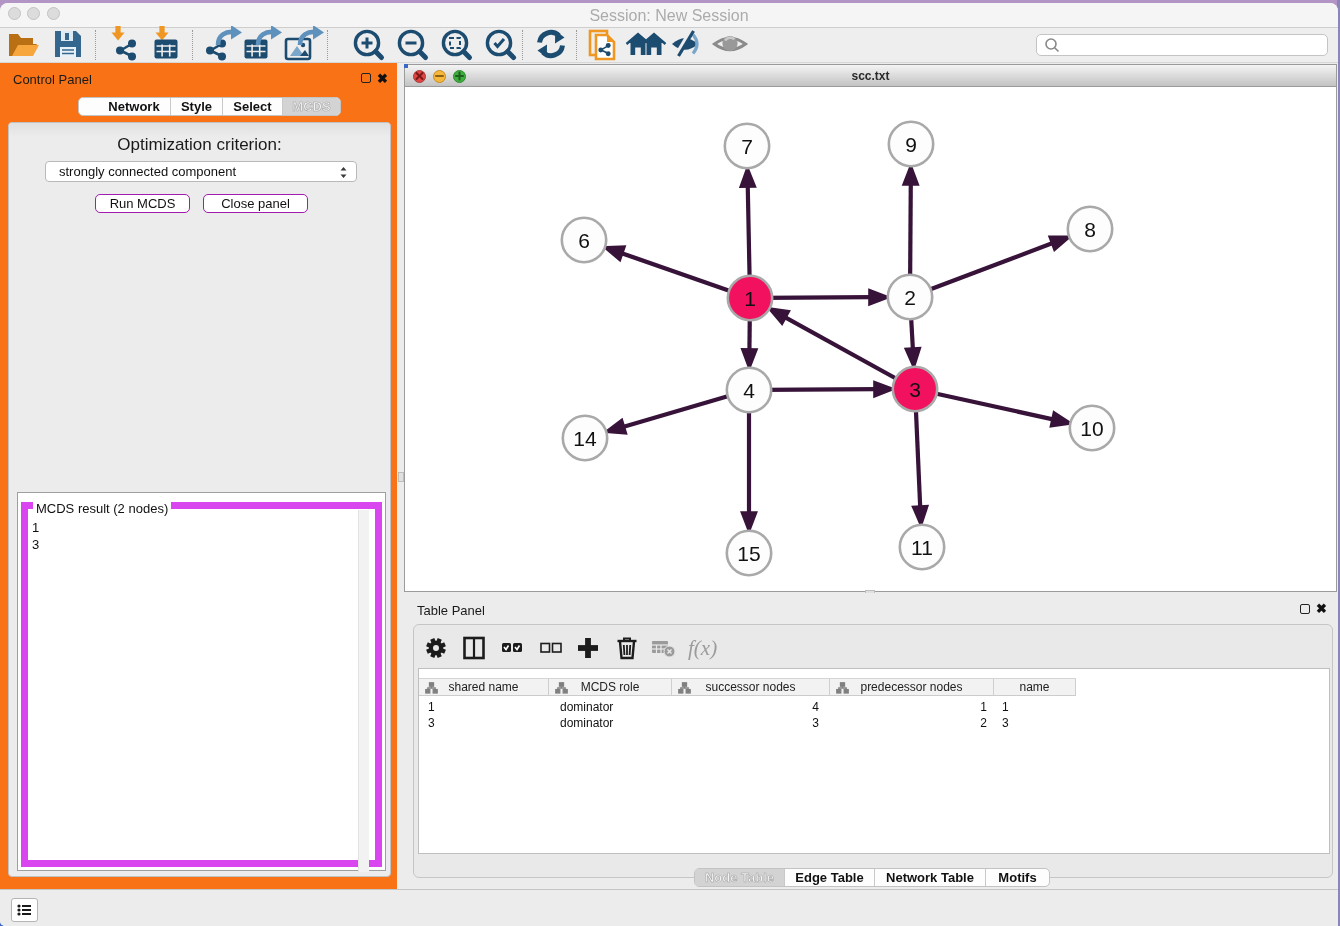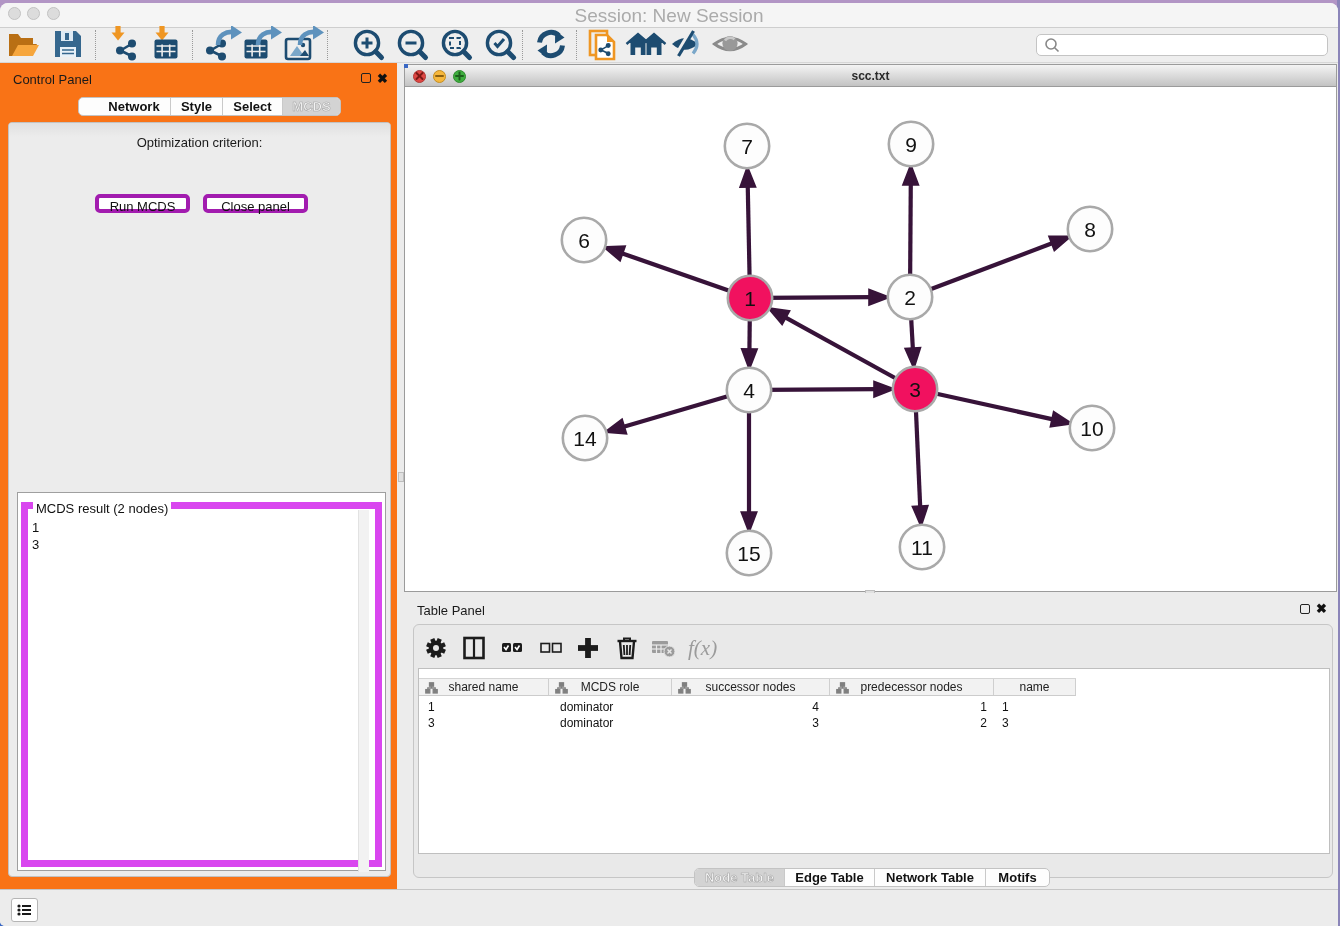--- a/index.html
+++ b/index.html
@@ -5,44 +5,44 @@
 * { margin:0; padding:0; box-sizing:border-box; }
 html,body { width:1340px; height:926px; overflow:hidden; }
 body { background:#b295c5; font-family:"Liberation Sans", sans-serif; position:relative; }
 #rightstrip { position:absolute; right:0; top:0; width:3px; height:926px; background:#8b85b9; }
 #win { position:absolute; left:0; top:3px; width:1338px; height:923px; background:#ececec;
   border-radius:8px 8px 0 5px; overflow:hidden; }
 
 #titlebar { position:absolute; left:0; top:0; width:100%; height:25px; background:#f5f5f5;
   border-bottom:1px solid #cecece; }
 .tl { position:absolute; top:3.5px; width:13px; height:13px; border-radius:50%; background:#dcdcdc; border:1px solid #c2c2c2; }
-#title { position:absolute; top:0; width:100%; text-align:center; line-height:25px; font-size:19px; color:#ababab; }
+#title { position:absolute; top:0; width:100%; text-align:center; line-height:25px; font-size:16px; color:#ababab; }
 
 #toolbar { position:absolute; left:0; top:25px; width:100%; height:35px; background:#eeeeee; border-bottom:1px solid #d7d7d7; }
 .sep { position:absolute; top:2px; height:30px; width:0; border-left:1px dotted #9a9a9a; }
 #search { position:absolute; left:1036px; top:6px; width:292px; height:22px; background:#fff;
   border:1px solid #c4c4c4; border-radius:5px; }
 
 #cpanel { position:absolute; left:0; top:60px; width:397px; height:826px; background:#f97316; }
 #cpanel h1 { position:absolute; left:13px; top:9px; font-size:13px; font-weight:normal; color:#1a1a1a; }
 .floatbtn { position:absolute; width:10px; height:10px; border:1.5px solid #222; border-radius:2px; background:transparent; }
 .closex { position:absolute; font-size:13px; font-weight:bold; color:#111; }
 .tabstrip { position:absolute; display:flex; height:19px; border:1px solid #c3c3c3; border-radius:5px; background:#fdfdfd; overflow:hidden; }
 .tabstrip .tab { font-size:13px; font-weight:bold; color:#111; text-align:center; line-height:18px; border-right:1px solid #c9c9c9; }
 .tabstrip .tab:last-child { border-right:none; }
 .tabstrip .tab.sel { background:#d3d3d3; color:#f5f5f5; -webkit-text-stroke:0.55px #a3a3a3; }
 #cptabs { left:78px; top:34px;padding-left:19px; }
 #cpbox { position:absolute; left:8px; top:59px; width:383px; height:755px; border:1px solid #c2c2c2; border-radius:4px;
   background:#ececec; overflow:hidden; }
 #cpbox .shade { position:absolute; left:0; top:0; width:100%; height:14px; background:linear-gradient(#e0e0e0,#ececec); }
-#optlabel { position:absolute; left:0; top:12px; width:100%; text-align:center; font-size:13px; color:#1a1a1a; }
+#optlabel { position:absolute; left:0; top:12px; width:100%; text-align:center; font-size:17px; color:#1a1a1a; }
 #dropdown { position:absolute; left:36px; top:38px; width:312px; height:21px; background:#fff; border:1px solid #b9b9b9; border-radius:4px;
   font-size:13px; color:#111; line-height:19px; padding-left:13px; }
 #dropdown svg { position:absolute; right:7px; top:3px; }
-.btn { position:absolute; height:19px; background:#fff; border:4px solid #a21caf; border-radius:5px;
+.btn { position:absolute; height:19px; background:#fff; border:1px solid #a21caf; border-radius:5px;
   font-size:13px; color:#111; text-align:center; line-height:17px; }
 #mcdsresult { position:absolute; left:8px; top:369px; width:369px; height:379px; background:#fff; border:1px solid #9f9f9f; }
 #fieldset { position:absolute; left:3px; top:9px; right:3px; bottom:3px; border:7px solid #d946ef; }
 #legend { position:absolute; left:5px; top:-8px; background:#fff; padding:0 3px; font-size:13px; color:#111; }
 #mcdslines { position:absolute; left:4px; top:10px; font-size:13px; color:#111; line-height:17px; }
 #mcdsscroll { position:absolute; right:6px; top:1px; width:11px; height:362px; background:#f2f2f2; border-left:1px solid #e2e2e2; }
 
 #vdiv { position:absolute; left:397px; top:60px; width:8px; height:826px; background:#ececec; }
 #vgrip { position:absolute; left:1px; top:409px; width:6px; height:10px; background:#e0e0e0; border:1px solid #bdbdbd; }
 
@@ -259,20 +259,25 @@
     <div class="closex" style="left:377px; top:8px;">✖</div>
     <div class="tabstrip" id="cptabs">
       <div class="tab" style="width:73px">Network</div>
       <div class="tab" style="width:52px">Style</div>
       <div class="tab" style="width:60px">Select</div>
       <div class="tab sel" style="width:57px">MCDS</div>
     </div>
     <div id="cpbox">
       <div class="shade"></div>
       <div id="optlabel">Optimization criterion:</div>
+      <div id="dropdown">strongly connected component
+        <svg width="11" height="15" viewBox="0 0 11 15">
+            <path d="M2.5 5.5 L5.5 2 L8.5 5.5 Z M2.5 9.5 L5.5 13 L8.5 9.5 Z" fill="#3a3a3a"></path>
+          </svg>
+      </div>
       <div class="btn" style="left:86px; top:71px; width:95px;">Run MCDS</div>
       <div class="btn" style="left:194px; top:71px; width:105px;">Close panel</div>
       <div id="mcdsresult">
         <div id="fieldset">
           <div id="legend">MCDS result (2 nodes)</div>
           <div id="mcdslines">1<br>3</div>
           <div id="mcdsscroll"></div>
         </div>
       </div>
     </div>

